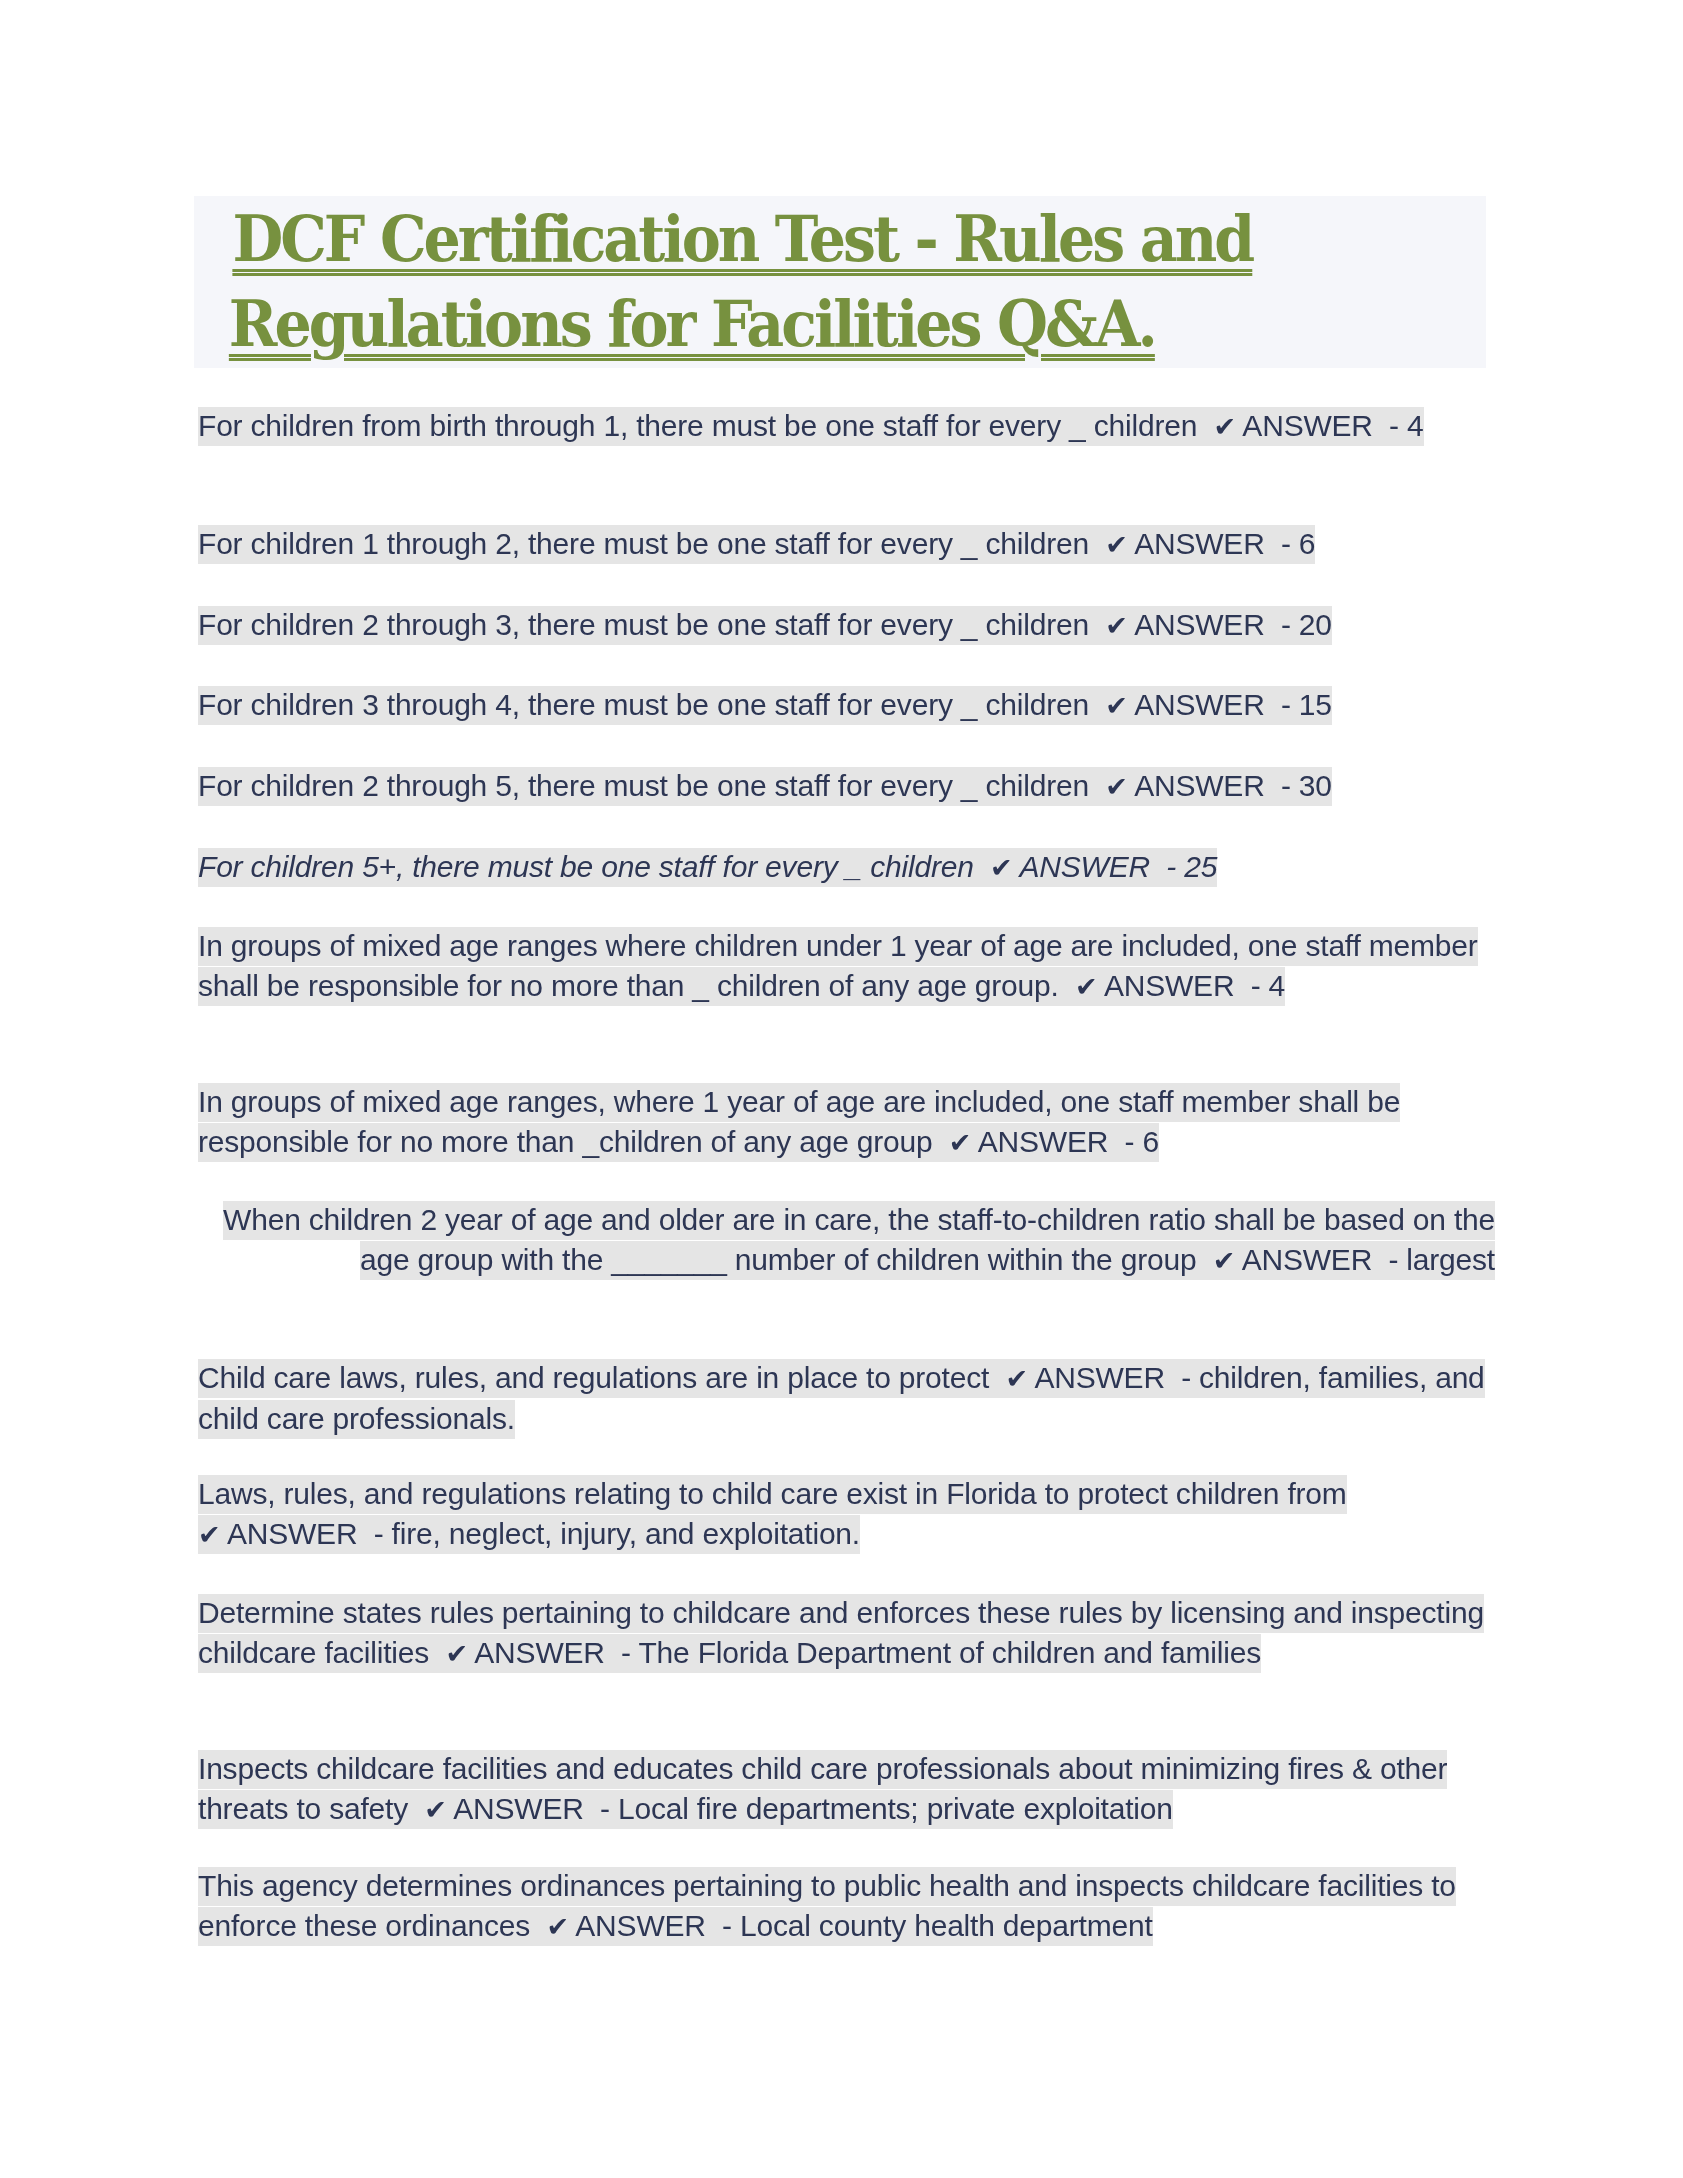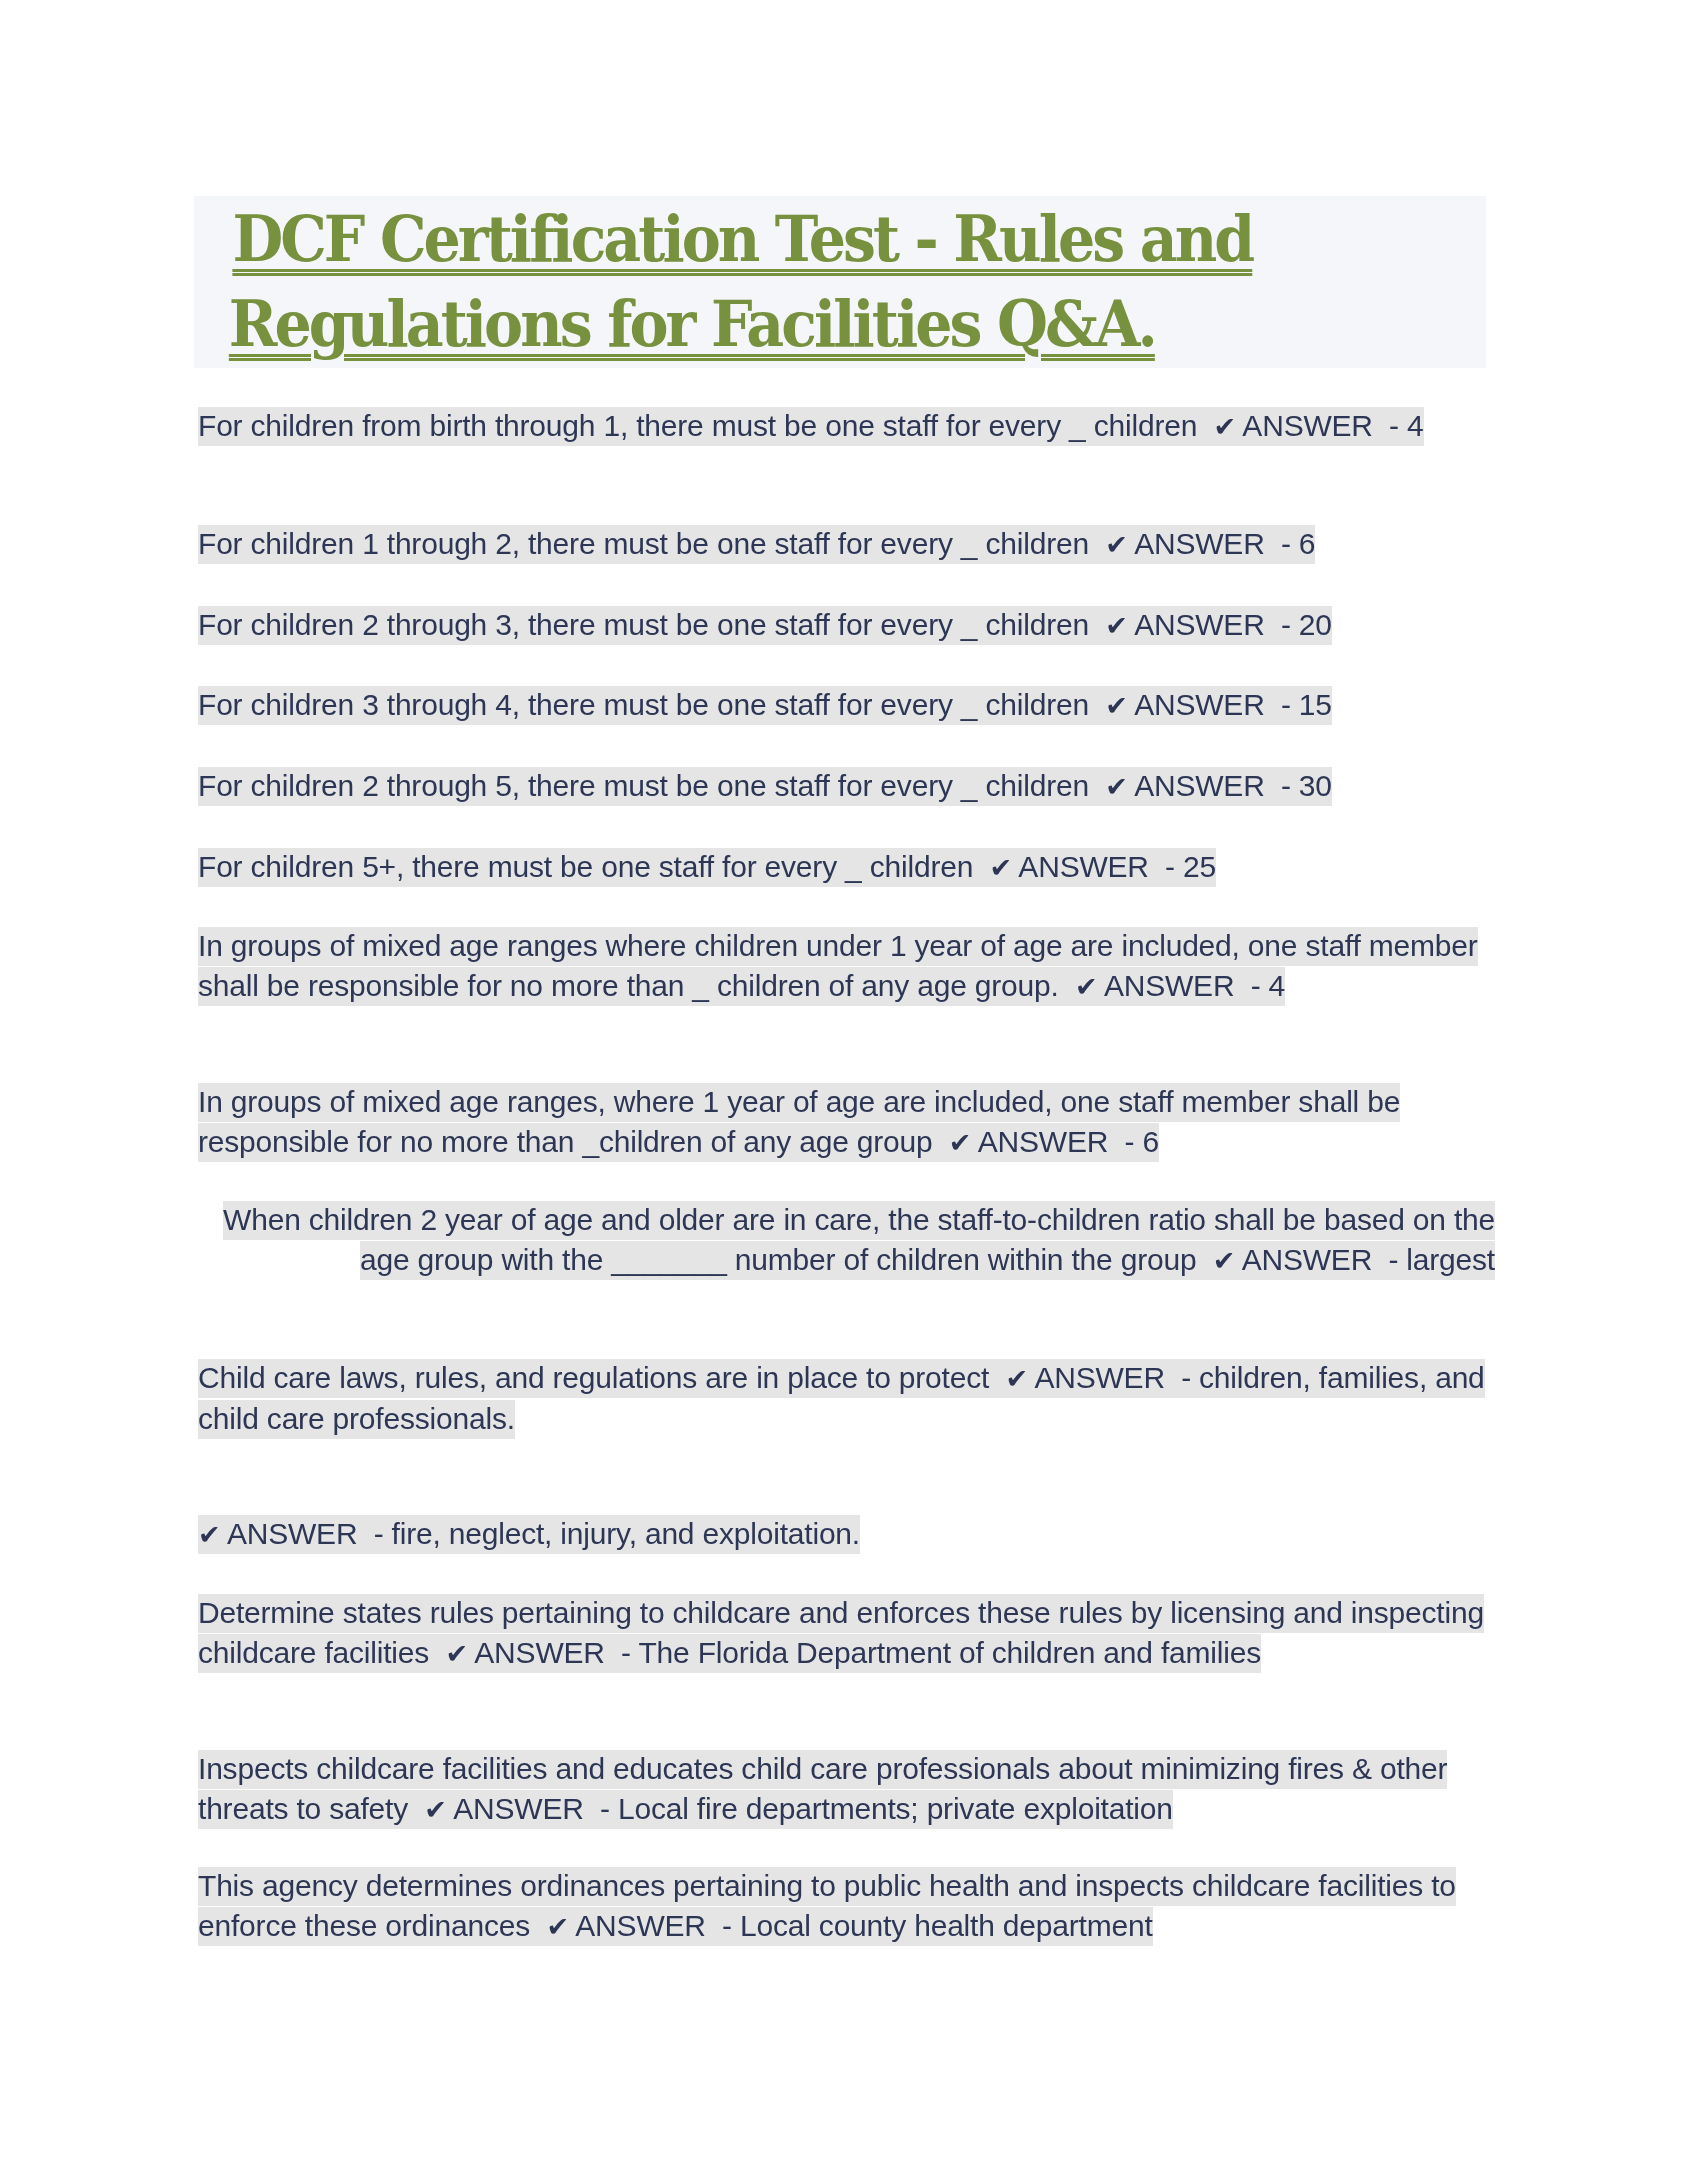--- a/index.html
+++ b/index.html
@@ -71,30 +71,30 @@
 <div class="qa" style="top:406px;"><span class="hl"><span>For children from birth through 1, there must be one staff for every _ children</span>&nbsp; <span class="check">✔</span> <span>ANSWER</span>&nbsp; - <span>4</span></span></div>
 
 <div class="qa" style="top:524px;"><span class="hl"><span>For children 1 through 2, there must be one staff for every _ children</span>&nbsp; <span class="check">✔</span> <span>ANSWER</span>&nbsp; - <span>6</span></span></div>
 
 <div class="qa" style="top:605px;"><span class="hl"><span>For children 2 through 3, there must be one staff for every _ children</span>&nbsp; <span class="check">✔</span> <span>ANSWER</span>&nbsp; - <span>20</span></span></div>
 
 <div class="qa" style="top:685px;"><span class="hl"><span>For children 3 through 4, there must be one staff for every _ children</span>&nbsp; <span class="check">✔</span> <span>ANSWER</span>&nbsp; - <span>15</span></span></div>
 
 <div class="qa" style="top:766px;"><span class="hl"><span>For children 2 through 5, there must be one staff for every _ children</span>&nbsp; <span class="check">✔</span> <span>ANSWER</span>&nbsp; - <span>30</span></span></div>
 
-<div class="qa" style="top:847px;"><span class="hl"><span>For children 5+, there must be one staff for every _ children</span>&nbsp; <span class="check">✔</span> <span>ANSWER</span>&nbsp; - <span>25</span></span></div>
+<div class="qa" style="top:847px;font-style:italic;"><span class="hl"><span>For children 5+, there must be one staff for every _ children</span>&nbsp; <span class="check">✔</span> <span>ANSWER</span>&nbsp; - <span>25</span></span></div>
 
 <div class="qa" style="top:926px;"><span class="hl"><span>In groups of mixed age ranges where children under 1 year of age are included, one staff member shall be responsible for no more than _ children of any age group.</span>&nbsp; <span class="check">✔</span> <span>ANSWER</span>&nbsp; - <span>4</span></span></div>
 
 <div class="qa" style="top:1082px;"><span class="hl"><span>In groups of mixed age ranges, where 1 year of age are included, one staff member shall be responsible for no more than _children of any age group</span>&nbsp; <span class="check">✔</span> <span>ANSWER</span>&nbsp; - <span>6</span></span></div>
 
 <div class="qa" style="top:1200px;text-align:right;"><span class="hl"><span>When children 2 year of age and older are in care, the staff-to-children ratio shall be based on the age group with the _______ number of children within the group</span>&nbsp; <span class="check">✔</span> <span>ANSWER</span>&nbsp; - <span>largest</span></span></div>
 
 <div class="qa" style="top:1358px;"><span class="hl"><span>Child care laws, rules, and regulations are in place to protect</span>&nbsp; <span class="check">✔</span> <span>ANSWER</span>&nbsp; - <span>children, families, and child care professionals.</span></span></div>
 
-<div class="qa" style="top:1474px;"><span class="hl"><br><span class="check">✔</span> <span>ANSWER</span>&nbsp; - <span>fire, neglect, injury, and exploitation.</span></span></div>
+<div class="qa" style="top:1474px;"><span class="hl"><span>Laws, rules, and regulations relating to child care exist in Florida to protect children from</span><br><span class="check">✔</span> <span>ANSWER</span>&nbsp; - <span>fire, neglect, injury, and exploitation.</span></span></div>
 
 <div class="qa" style="top:1593px;"><span class="hl"><span>Determine states rules pertaining to childcare and enforces these rules by licensing and inspecting childcare facilities</span>&nbsp; <span class="check">✔</span> <span>ANSWER</span>&nbsp; - <span>The Florida Department of children and families</span></span></div>
 
 <div class="qa" style="top:1749px;"><span class="hl"><span>Inspects childcare facilities and educates child care professionals about minimizing fires &amp; other threats to safety</span>&nbsp; <span class="check">✔</span> <span>ANSWER</span>&nbsp; - <span>Local fire departments; private exploitation</span></span></div>
 
 <div class="qa" style="top:1866px;"><span class="hl"><span>This agency determines ordinances pertaining to public health and inspects childcare facilities to enforce these ordinances</span>&nbsp; <span class="check">✔</span> <span>ANSWER</span>&nbsp; - <span>Local county health department</span></span></div>
 
 
 </body></html>

